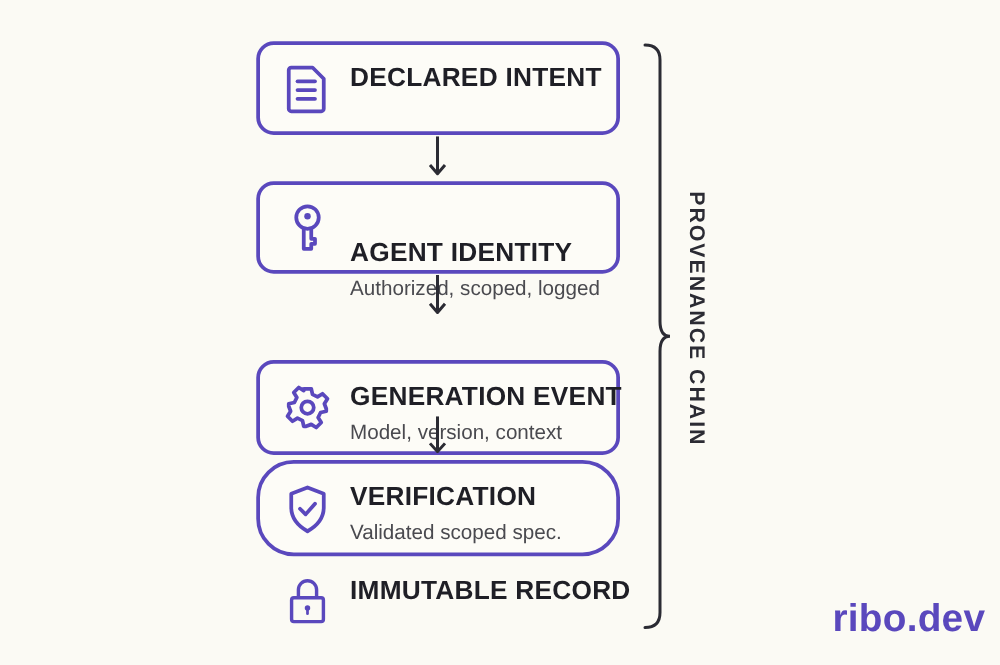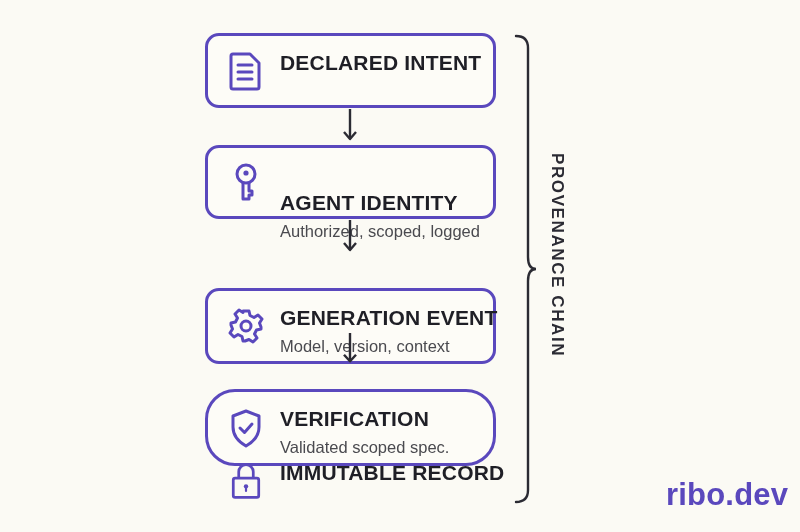--- a/index.html
+++ b/index.html
@@ -112,21 +112,21 @@
     </div>
   </div>
 
   <div class="arrow" style="top:333px;height:33px;">
     <svg viewBox="0 0 16 35" preserveAspectRatio="none">
       <line x1="8" y1="0" x2="8" y2="30" stroke="#2b2b33" stroke-width="2.4"></line>
       <polyline points="2,23 8,30 14,23" fill="none" stroke="#2b2b33" stroke-width="2.4" stroke-linejoin="round"></polyline>
     </svg>
   </div>
 
-  <div class="step" style="top:389px;height:77px;border-radius:30px;">
+  <div class="step" style="top:368px;height:77px;border-radius:30px;">
     <span class="icon">
       <svg viewBox="0 0 36 40">
         <path d="M18 3 L31 8 V19 C31 28 25 34 18 38 C11 34 5 28 5 19 V8 Z" fill="none" stroke="#5a48bd" stroke-width="3" stroke-linejoin="round"></path>
         <polyline points="12,20 16.5,24.5 24,16" fill="none" stroke="#5a48bd" stroke-width="3" stroke-linecap="round" stroke-linejoin="round"></polyline>
       </svg>
     </span>
     <div class="texts" style="top:15px;">
       <div class="title">VERIFICATION</div>
       <div class="sub">Validated scoped spec.</div>
     </div>

